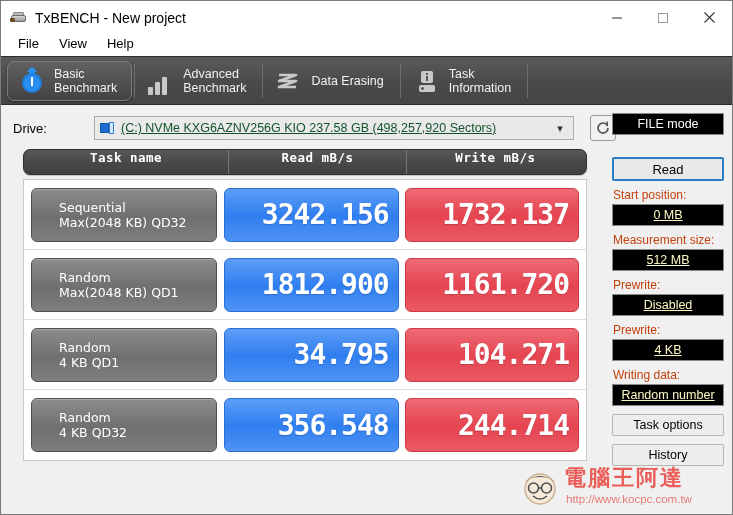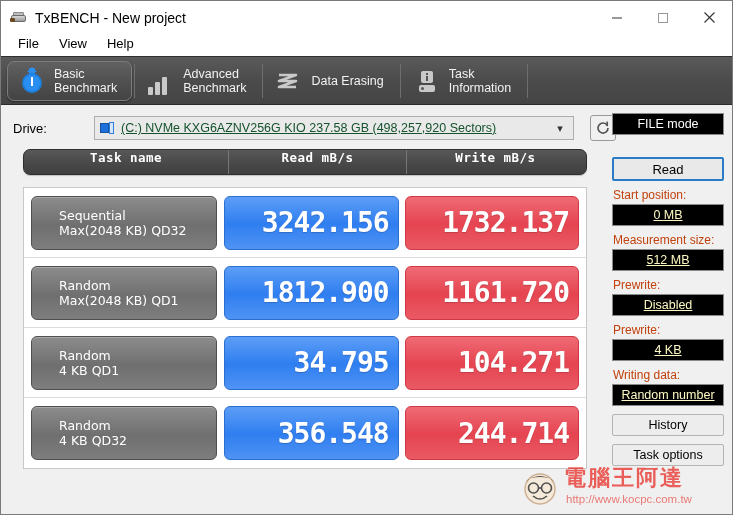--- a/index.html
+++ b/index.html
@@ -263,21 +263,21 @@
     font-weight: bold;
     text-align: center;
     font-family: "DejaVu Sans Mono", monospace;
     letter-spacing: .5px;
   }
   .res-head .col.c1 { width: 204px; }
   .res-head .col.c2 { width: 178px; border-left: 1px solid #767676; }
   .res-head .col.c3 { width: 178px; border-left: 1px solid #767676; }
 
   .res-body {
-    margin-top: 12px;
+    margin-top: 4px;
     border: 1px solid #c8c8c8;
     background: #ffffff;
     padding: 0;
   }
   .res-row {
     height: 70px;
     display: flex;
     align-items: center;
     padding: 0 7px;
     border-bottom: 1px solid #dcdcdc;
@@ -599,22 +599,22 @@
 
       <div class="side-label">Prewrite:</div>
       <div class="side-value">Disabled</div>
 
       <div class="side-label">Prewrite:</div>
       <div class="side-value">4 KB</div>
 
       <div class="side-label">Writing data:</div>
       <div class="side-value">Random number</div>
 
+      <div class="side-action">Task options</div>
       <div class="side-action">History</div>
-      <div class="side-action">Task options</div>
     </div>
 
   </div>
 
 
   <div class="watermark">
     <svg class="wm-face" viewBox="0 0 40 40">
       <circle cx="20" cy="21" r="15" fill="#f6e9d8" stroke="#c9a98a" stroke-width="1.4"></circle>
       <path d="M5 14 Q20 2 35 14 Q30 9 20 9 Q10 9 5 14 Z" fill="#3a3a3a"></path>
       <circle cx="13.5" cy="20" r="5" fill="none" stroke="#444" stroke-width="1.6"></circle>

